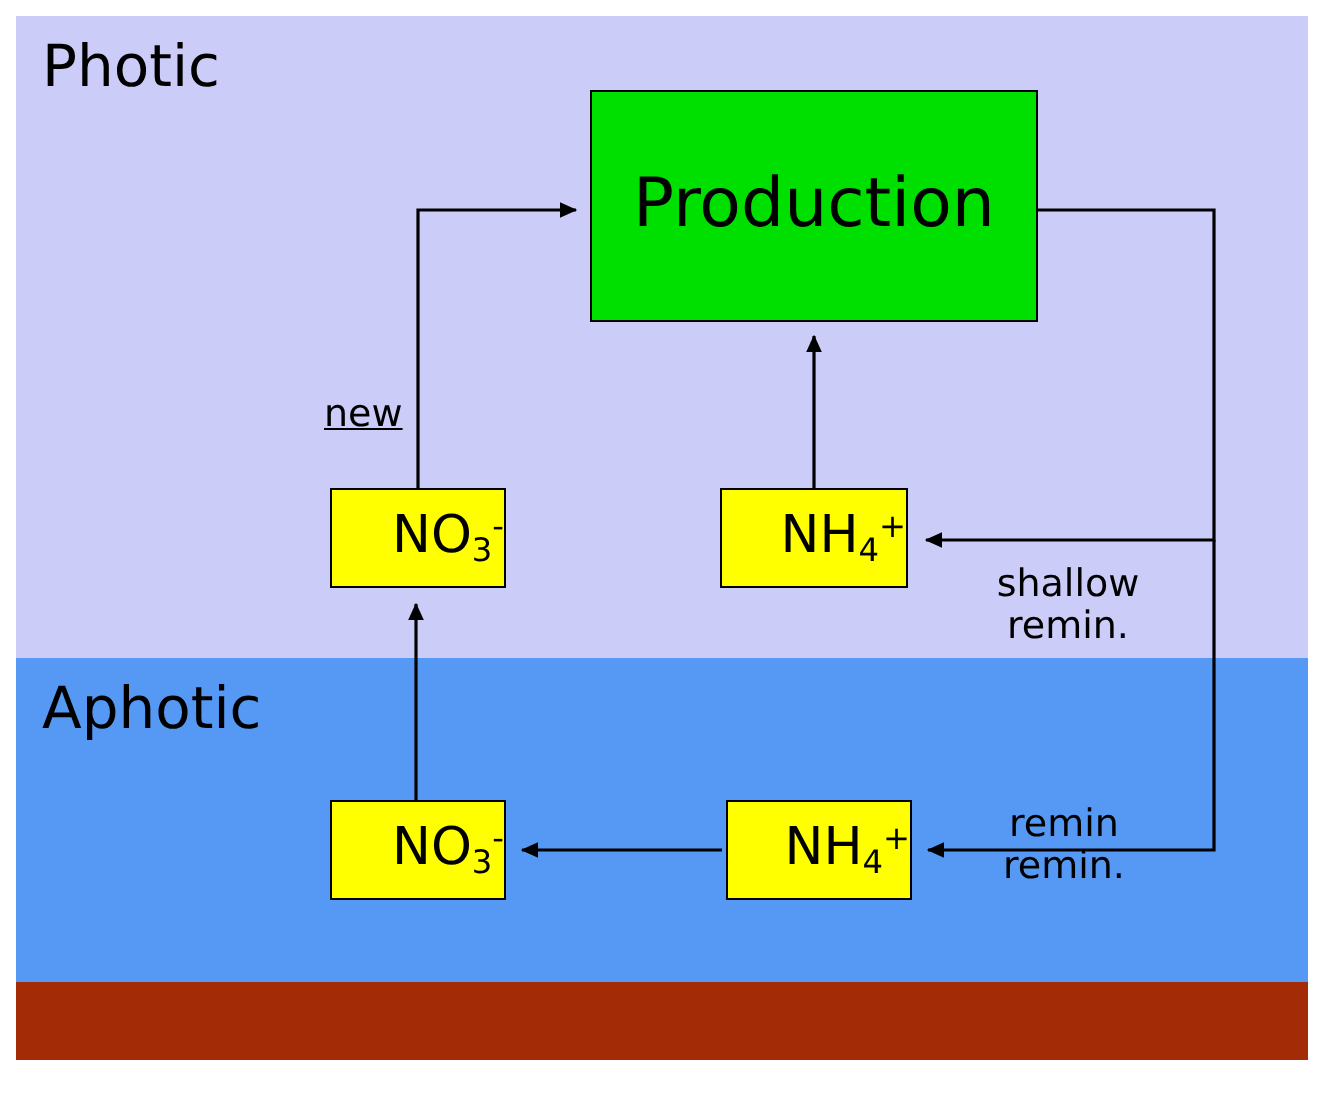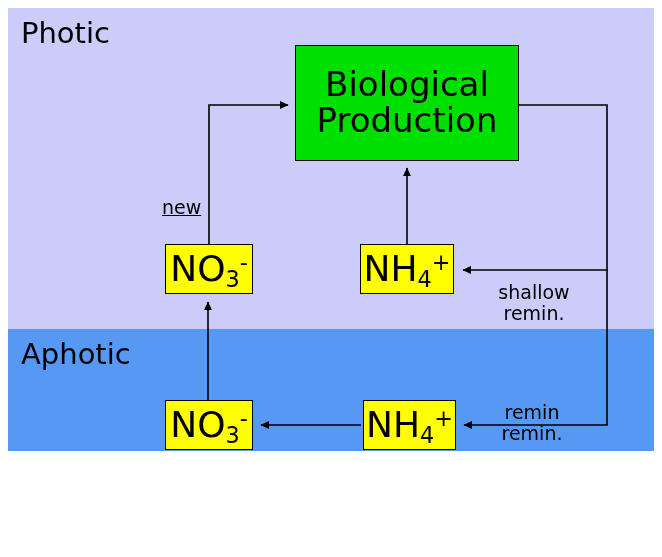--- a/index.html
+++ b/index.html
@@ -3,21 +3,21 @@
 <meta charset="utf-8">
 <style>
   html, body {
     margin: 0;
     padding: 0;
     background: #ffffff;
   }
   #canvas {
     position: relative;
     width: 662px;
-    height: 451px;
+    height: 530px;
     background: #ffffff;
     font-family: "DejaVu Sans", sans-serif;
     overflow: hidden;
   }
   
   .layer {
     position: absolute;
     left: 8px;
     width: 646px;
     box-sizing: border-box;
@@ -55,21 +55,21 @@
     box-sizing: border-box;
     border: 1px solid #000000;
     display: flex;
     align-items: center;
     justify-content: center;
     text-align: center;
     color: #000000;
     line-height: 1.05;
     white-space: nowrap;
   }
-  .box-yellow { background: #ffff00; font-size: 36px; }
+  .box-yellow { background: #ffff00; font-size: 26px; justify-content: flex-end; }
   .box-green  { background: #00e000; font-size: 34px; }
 
   #bio-production {
     left: 295px; top: 45px; width: 224px; height: 116px;
     flex-direction: column;
   }
   #bio-production .bp-line { display: block; }
 
   #no3-photic  { left: 165px; top: 244px; width: 88px;  height: 50px; }
   #nh4-photic  { left: 360px; top: 244px; width: 94px;  height: 50px; }
@@ -148,21 +148,20 @@
     <g>
       <path d="M361,425 L261,425" fill="none" stroke="#000000" stroke-width="1.6" marker-end="url(#ah)"></path>
     </g>
 
     <g>
       <path d="M208,400 L208,302" fill="none" stroke="#000000" stroke-width="1.6" marker-end="url(#ah)"></path>
     </g>
   </svg>
 
   <div class="box box-green" id="bio-production">
-    <span class="bp-line">Biological</span>
     <span class="bp-line">Production</span>
   </div>
 
   <div class="box box-yellow" id="no3-photic">
     <span class="formula"><span>NO</span><sub>3</sub><sup>-</sup></span>
   </div>
 
   <div class="box box-yellow" id="nh4-photic">
     <span class="formula"><span>NH</span><sub>4</sub><sup>+</sup></span>
   </div>

